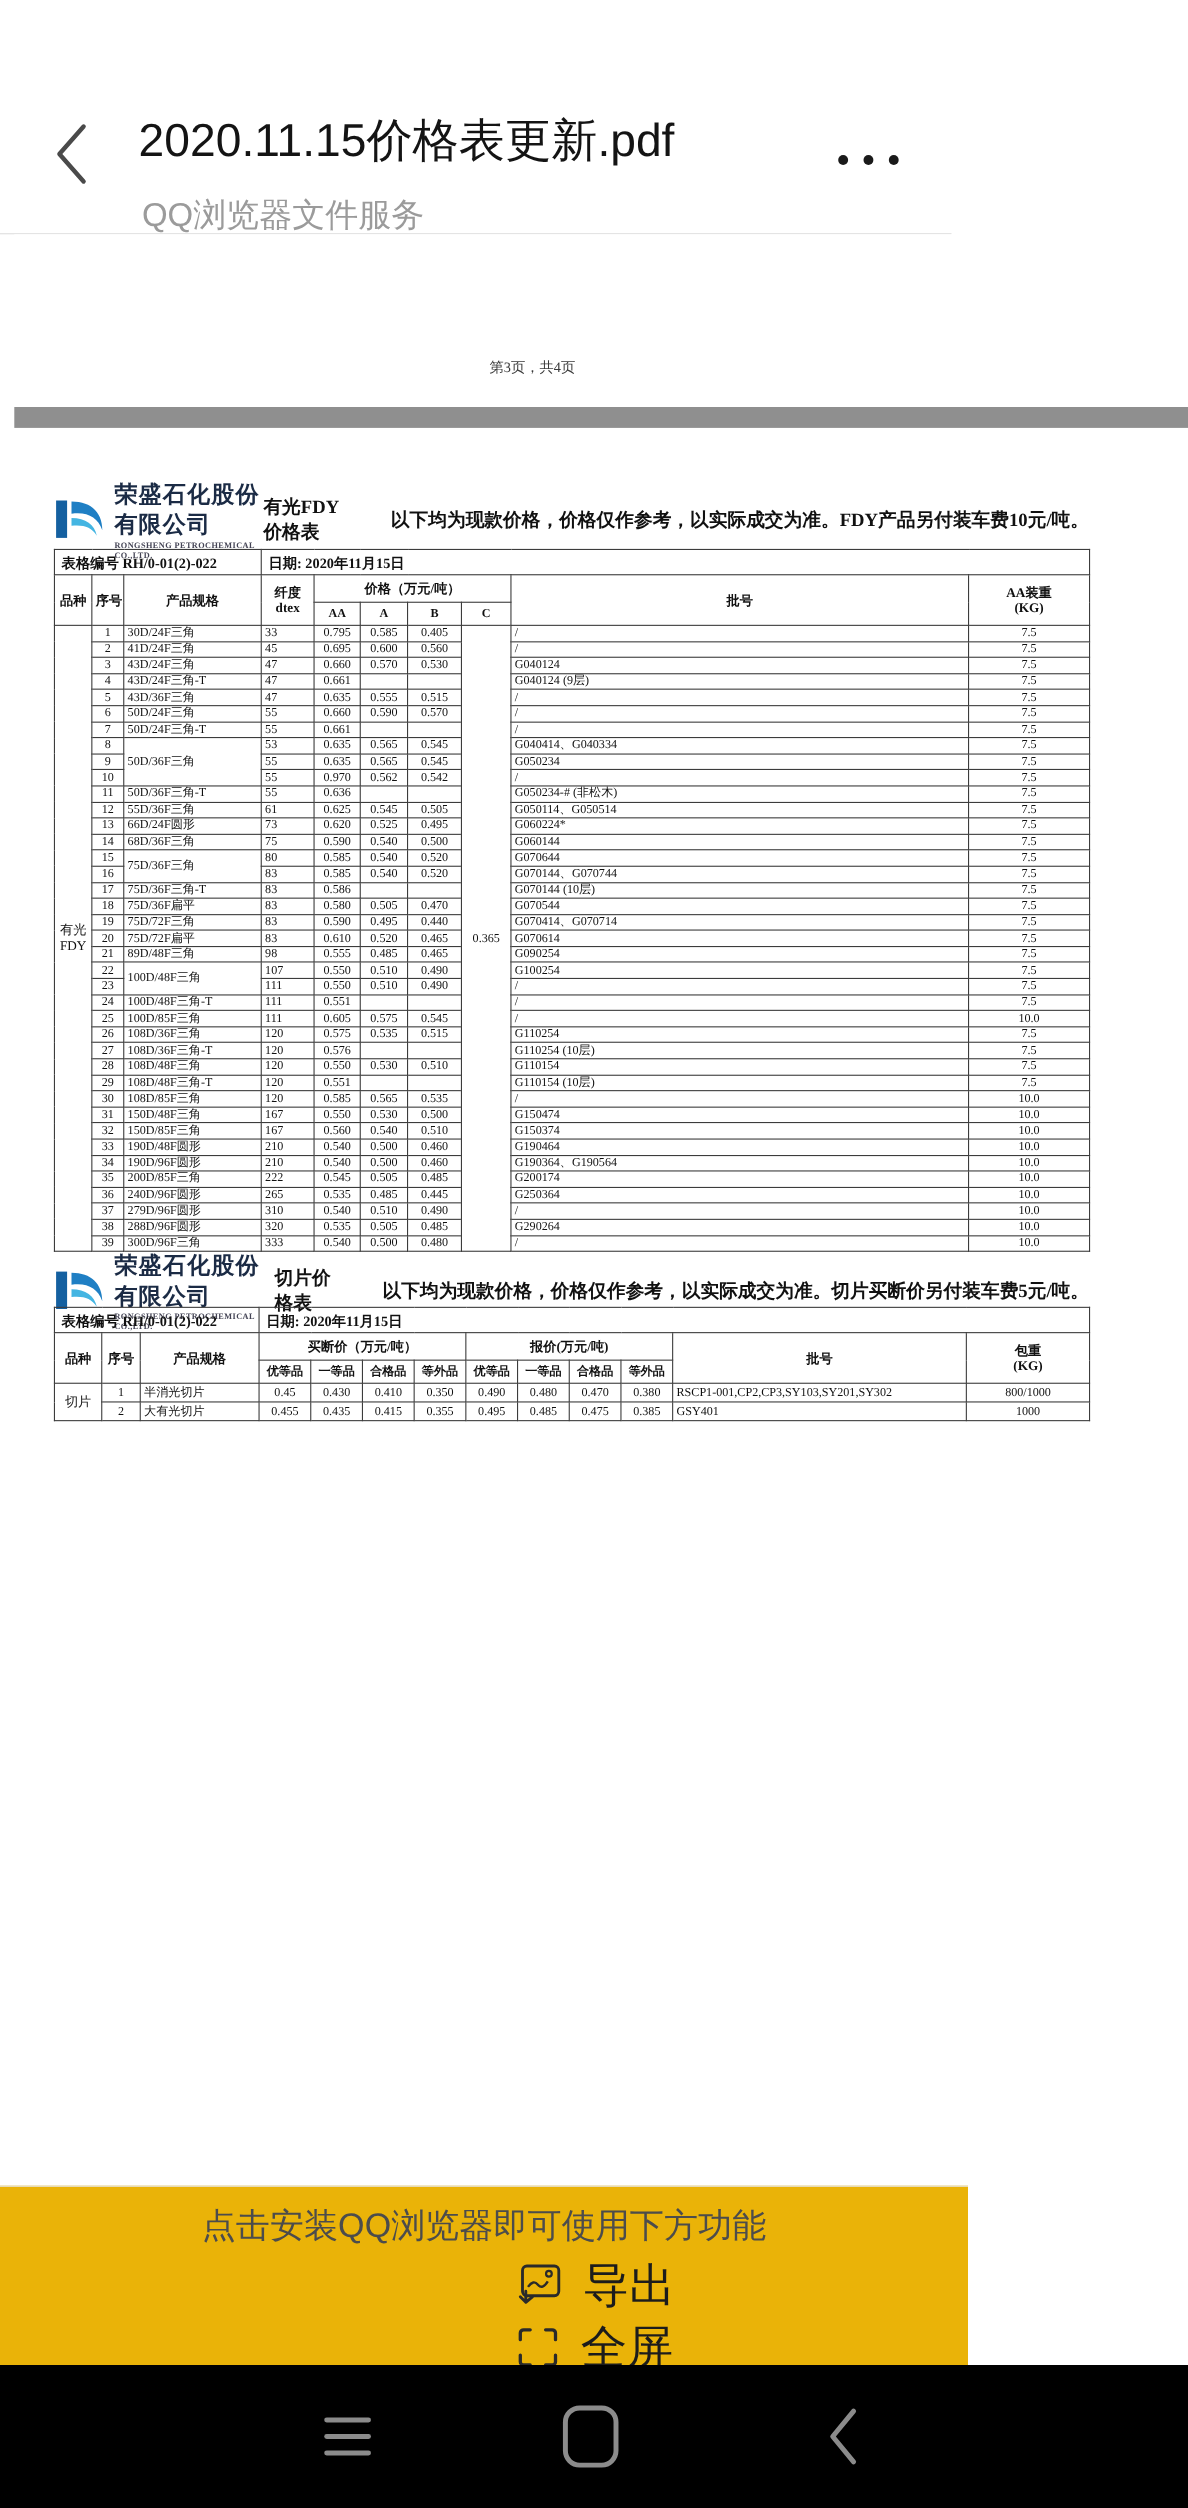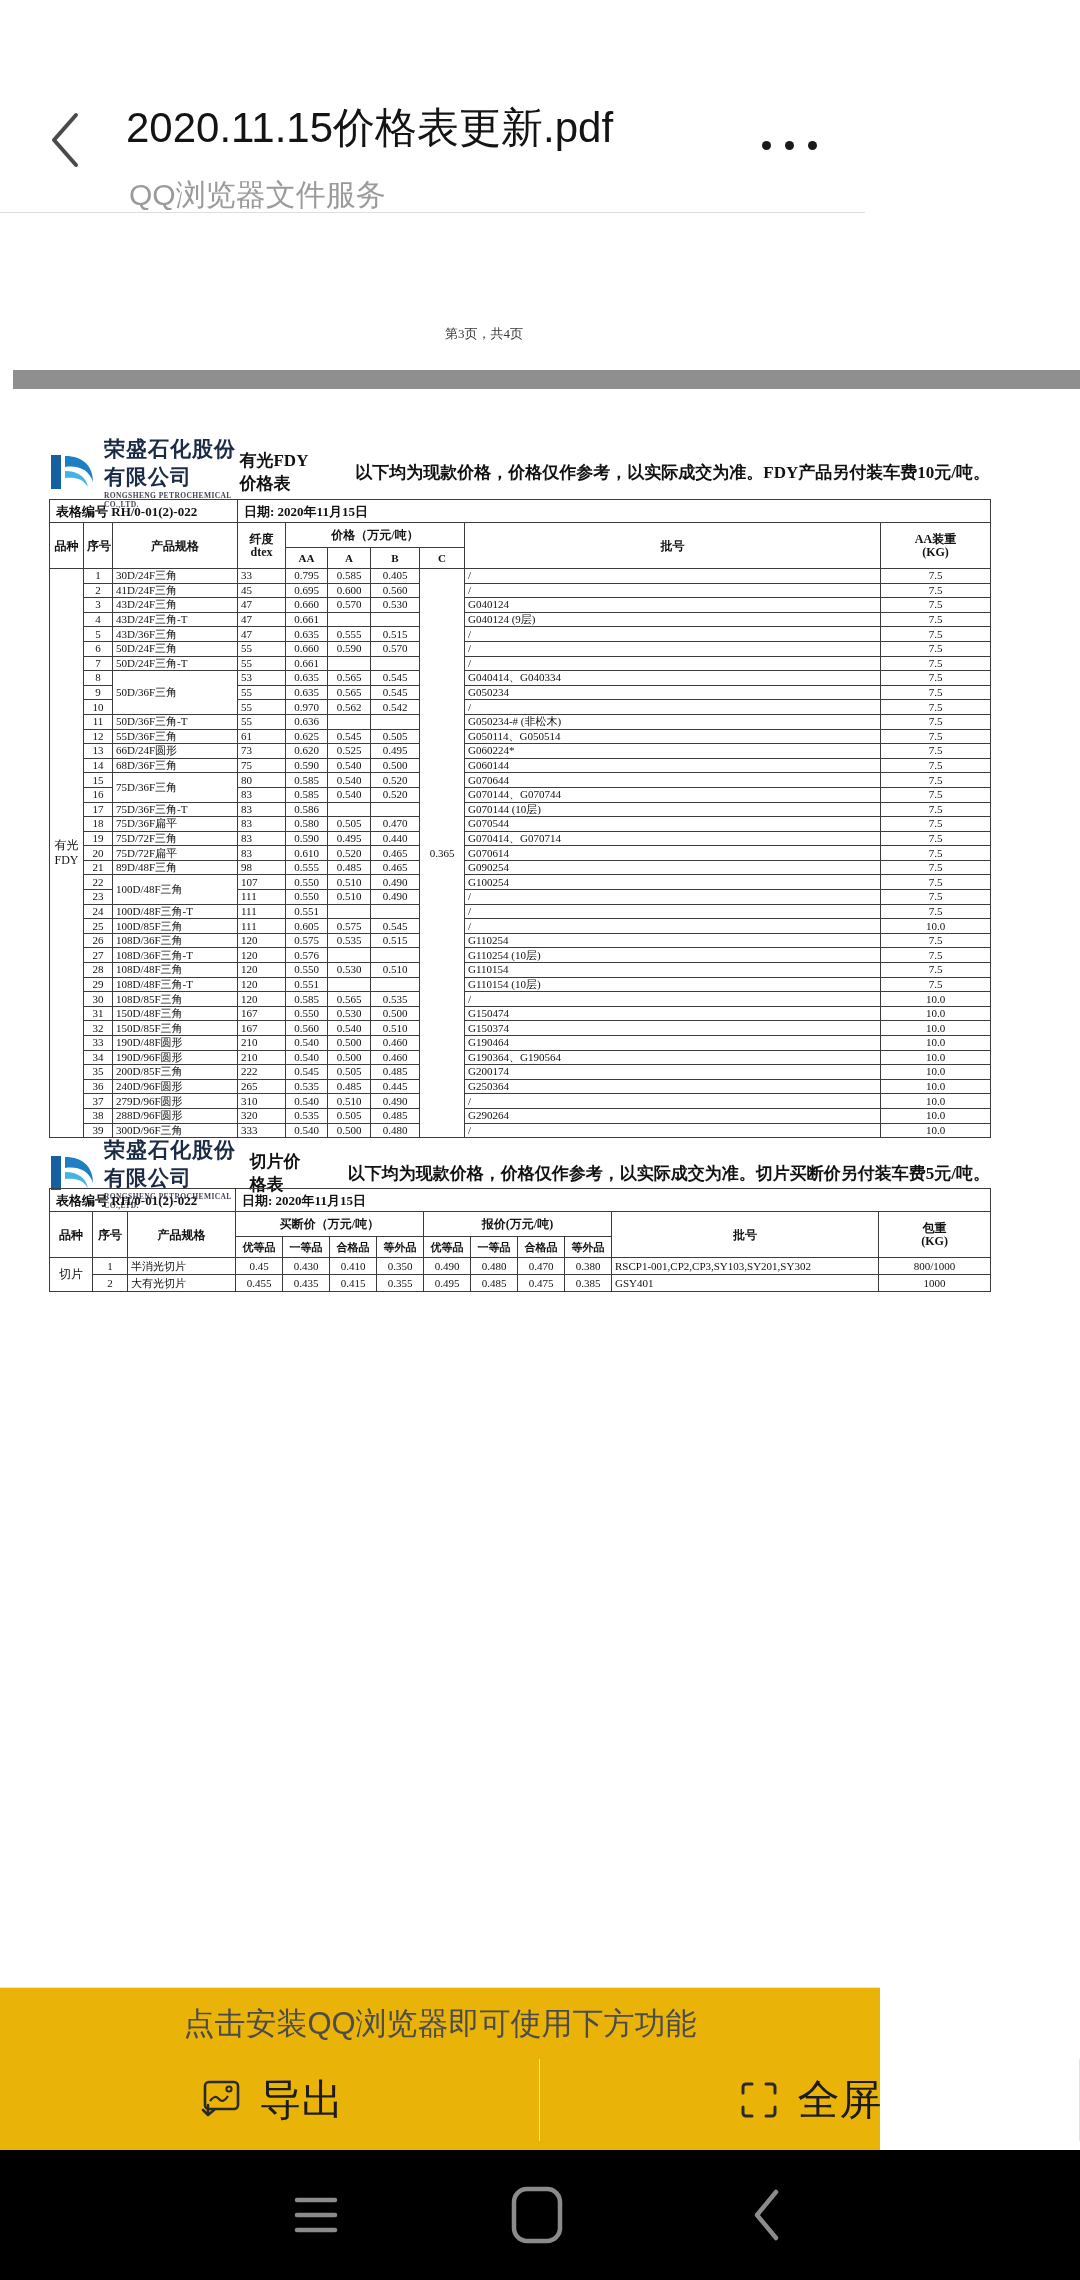--- a/index.html
+++ b/index.html
@@ -40,21 +40,21 @@
   .ptable td.spec,.ptable td.batch,.ptable td.dtex{text-align:left;}
   .ptable td.cat{font-size:12px;white-space:pre-line;line-height:1.25;}
   .ptable td.cval{font-size:11px;}
   #fdy-table{top:286px;width:941px;}
   #fdy-table tbody tr{height:14.6px;}
   #chip-table{top:975px;width:941px;}
   #chip-table tbody tr{height:17px;}
   
   .banner{position:absolute;top:1987px;left:0;width:880px;height:163px;background:#eab308;border-top:1px solid #e4e4e4;}
   .banner-text{margin-top:15px;text-align:center;font-size:31px;color:#4c4c4c;}
-  .btn-row{position:absolute;top:62px;left:0;width:1080px;height:100px;display:flex;align-items:center;}
+  .btn-row{position:absolute;top:62px;left:0;width:1080px;height:100px;display:flex;align-items:center;flex-direction:column;}
   .func-btn{width:539px;height:100px;display:flex;align-items:center;justify-content:center;gap:18px;font-size:42px;color:#1c1c1c;cursor:pointer;}
   .vdiv{width:1px;height:82px;background:#e3e3e3;}
   
   .navbar{position:absolute;top:2150px;left:0;width:1080px;height:130px;background:#000;}
   .nav-btn{position:absolute;top:0;width:140px;height:130px;display:flex;align-items:center;justify-content:center;cursor:pointer;}
   .nav-recents{left:246px;}
   .nav-home{left:467px;}
   .nav-back{left:696px;}
 </style>
 </head>

